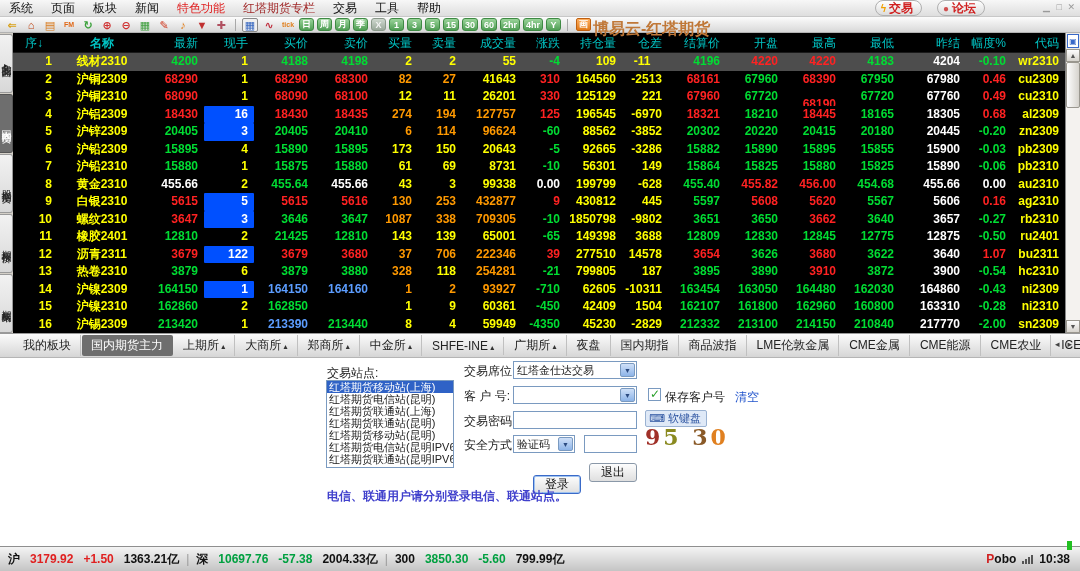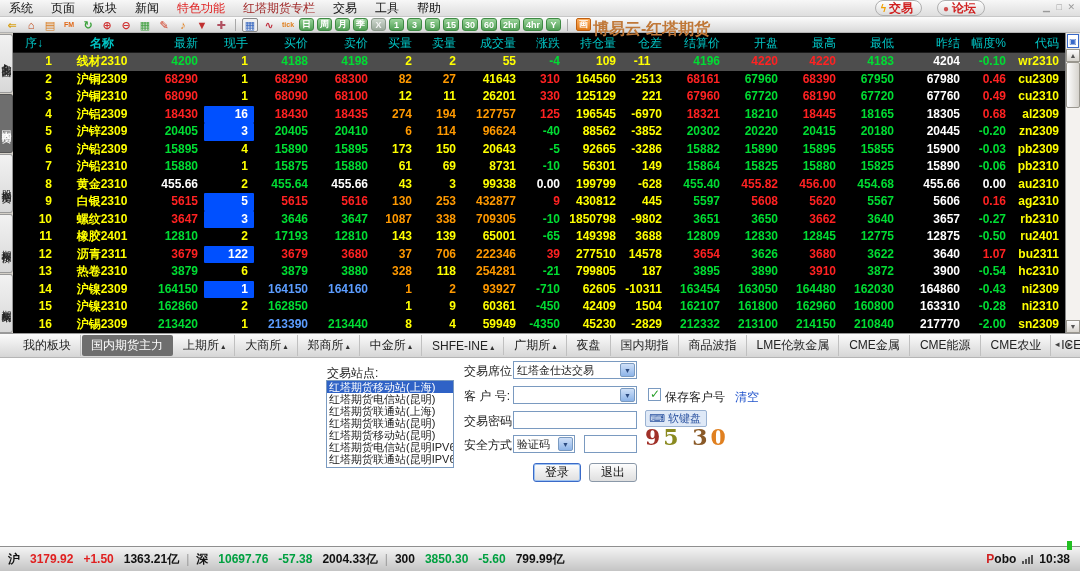--- a/index.html
+++ b/index.html
@@ -261,21 +261,21 @@
             <div class="td c-r" style="width: 60px;">68090</div>
             <div class="td c-r" style="width: 60px;">68100</div>
             <div class="td c-y" style="width: 44px;">12</div>
             <div class="td c-y" style="width: 44px;">11</div>
             <div class="td c-y" style="width: 60px;">26201</div>
             <div class="td c-r" style="width: 44px;">330</div>
             <div class="td c-y" style="width: 56px;">125129</div>
             <div class="td c-y" style="width: 46px;">221</div>
             <div class="td c-r" style="width: 58px;">67960</div>
             <div class="td c-g" style="width: 58px;">67720</div>
-            <div class="td c-r" style="width: 58px;">68190</div>
+            <div class="td c-r" style="width: 58px; margin-top: 8px;">68190</div>
             <div class="td c-g" style="width: 58px;">67720</div>
             <div class="td c-w" style="width: 66px;">67760</div>
             <div class="td c-r" style="width: 46px;">0.49</div>
             <div class="td c-y" style="width: 53px;">cu2310</div>
           </div>
           <div class="tr">
             <div class="td c-y" style="width: 45px;">4</div>
             <div class="td c-y a-center" style="width: 88px;">沪铝2309</div>
             <div class="td c-r" style="width: 58px;">18430</div>
             <div class="td c-hl" style="width: 50px;">16</div>
@@ -298,21 +298,21 @@
           <div class="tr">
             <div class="td c-y" style="width: 45px;">5</div>
             <div class="td c-y a-center" style="width: 88px;">沪锌2309</div>
             <div class="td c-g" style="width: 58px;">20405</div>
             <div class="td c-hl" style="width: 50px;">3</div>
             <div class="td c-g" style="width: 60px;">20405</div>
             <div class="td c-g" style="width: 60px;">20410</div>
             <div class="td c-o" style="width: 44px;">6</div>
             <div class="td c-o" style="width: 44px;">114</div>
             <div class="td c-o" style="width: 60px;">96624</div>
-            <div class="td c-g" style="width: 44px;">-40</div>
+            <div class="td c-g" style="width: 44px;">-60</div>
             <div class="td c-y" style="width: 56px;">88562</div>
             <div class="td c-y" style="width: 46px;">-3852</div>
             <div class="td c-g" style="width: 58px;">20302</div>
             <div class="td c-g" style="width: 58px;">20220</div>
             <div class="td c-g" style="width: 58px;">20415</div>
             <div class="td c-g" style="width: 58px;">20180</div>
             <div class="td c-w" style="width: 66px;">20445</div>
             <div class="td c-g" style="width: 46px;">-0.20</div>
             <div class="td c-y" style="width: 53px;">zn2309</div>
           </div>
@@ -419,21 +419,21 @@
             <div class="td c-g" style="width: 58px;">3640</div>
             <div class="td c-w" style="width: 66px;">3657</div>
             <div class="td c-g" style="width: 46px;">-0.27</div>
             <div class="td c-y" style="width: 53px;">rb2310</div>
           </div>
           <div class="tr">
             <div class="td c-y" style="width: 45px;">11</div>
             <div class="td c-y a-center" style="width: 88px;">橡胶2401</div>
             <div class="td c-g" style="width: 58px;">12810</div>
             <div class="td c-y" style="width: 50px;">2</div>
-            <div class="td c-g" style="width: 60px;">17193</div>
+            <div class="td c-g" style="width: 60px;">21425</div>
             <div class="td c-g" style="width: 60px;">12810</div>
             <div class="td c-y" style="width: 44px;">143</div>
             <div class="td c-y" style="width: 44px;">139</div>
             <div class="td c-y" style="width: 60px;">65001</div>
             <div class="td c-g" style="width: 44px;">-65</div>
             <div class="td c-y" style="width: 56px;">149398</div>
             <div class="td c-y" style="width: 46px;">3688</div>
             <div class="td c-g" style="width: 58px;">12809</div>
             <div class="td c-g" style="width: 58px;">12830</div>
             <div class="td c-g" style="width: 58px;">12845</div>
@@ -617,23 +617,24 @@
       </span>
 
     <span class="lbl" style="left:464px;top:79px;">安全方式:</span>
     <div class="xp-select" style="left:513px;top:77px;width:62px;">
       <span>验证码</span>
         <span class="arrow">▼</span>
     </div>
     <div class="xp-input" style="left:584px;top:77px;width:53px;"></div>
     <span class="captcha" id="captcha"><span style="color: rgb(160, 48, 40);">9</span><span style="color: rgb(138, 138, 32);">5</span><span> </span><span style="color: rgb(138, 90, 40);">3</span><span style="color: rgb(224, 128, 32);">0</span></span>
 
-    <span class="xp-btn focus" style="left:533px;top:105px;">登录</span>
+    <span class="xp-btn focus" style="left:533px;top:117px;">登录</span>
     <span class="xp-btn" style="left:589px;top:105px;">退出</span>
 
+    <div class="login-note">电信、联通用户请分别登录电信、联通站点。</div>
   </div>
 
   <div class="statusbar">
     <span>沪</span>
       <span class="gap"></span>
     <span class="red">3179.92</span>
       <span class="gap"></span>
     <span class="red">+1.50</span>
       <span class="gap"></span>
     <span>1363.21亿</span>

